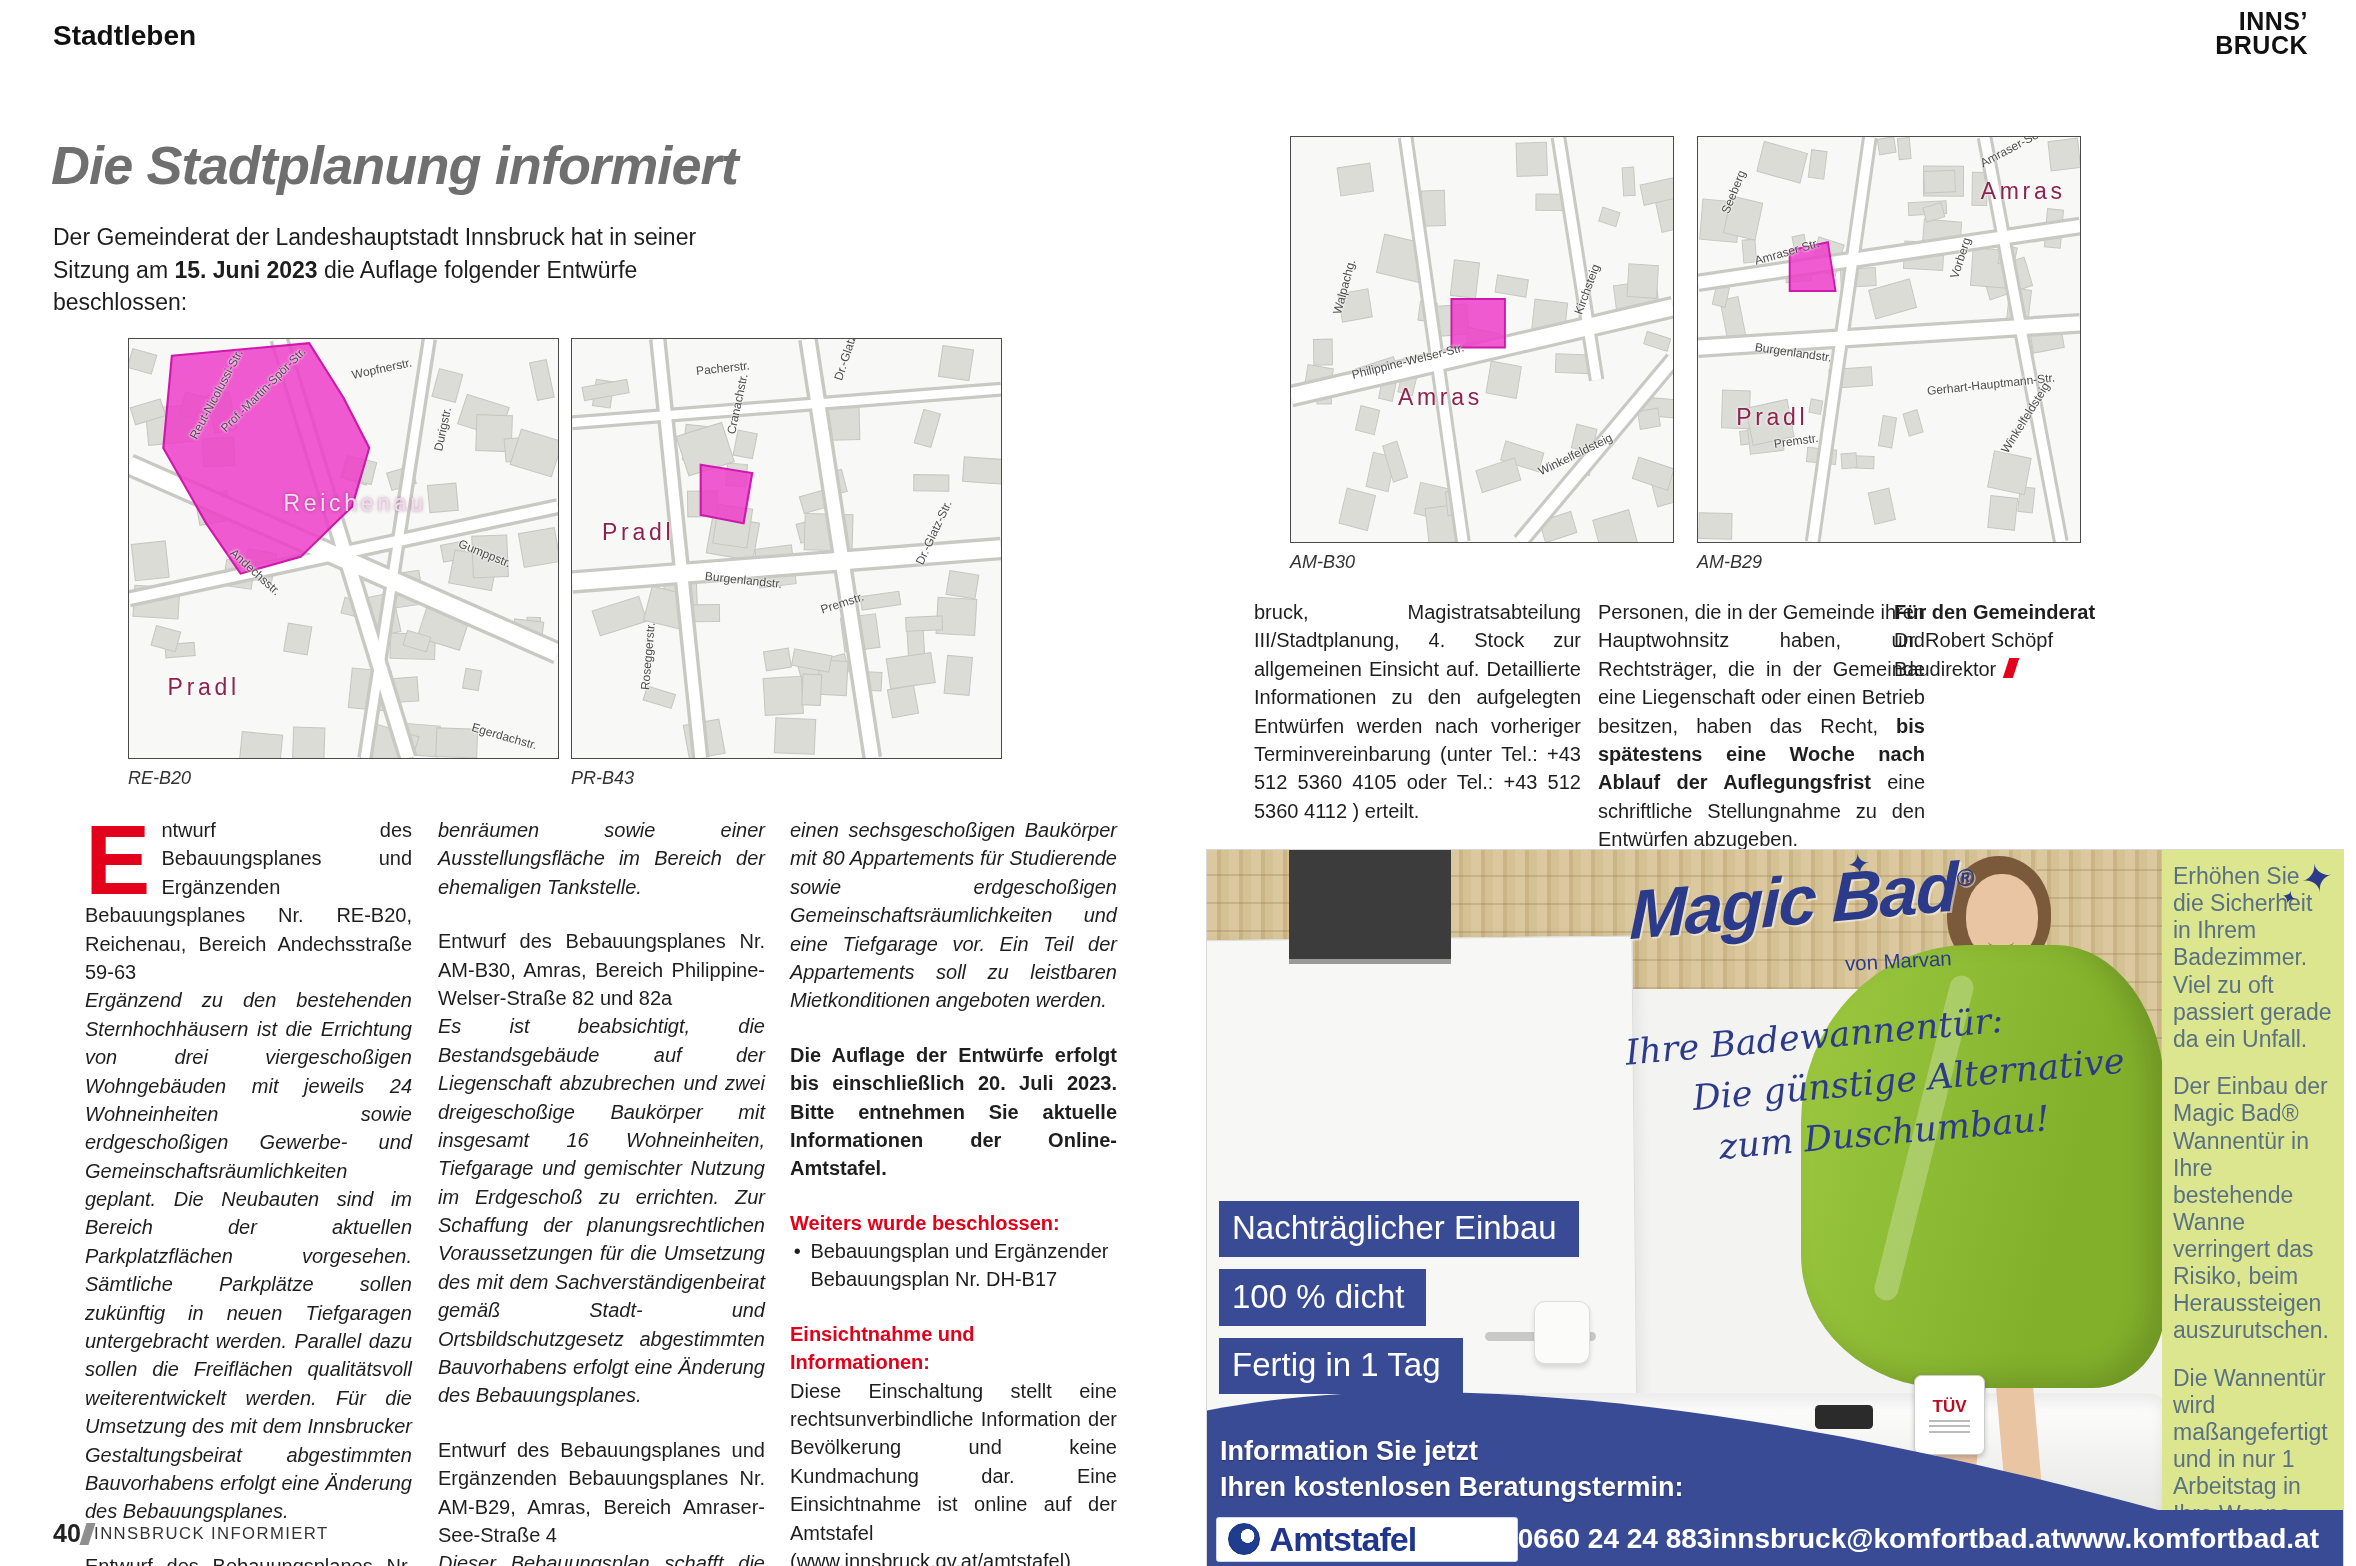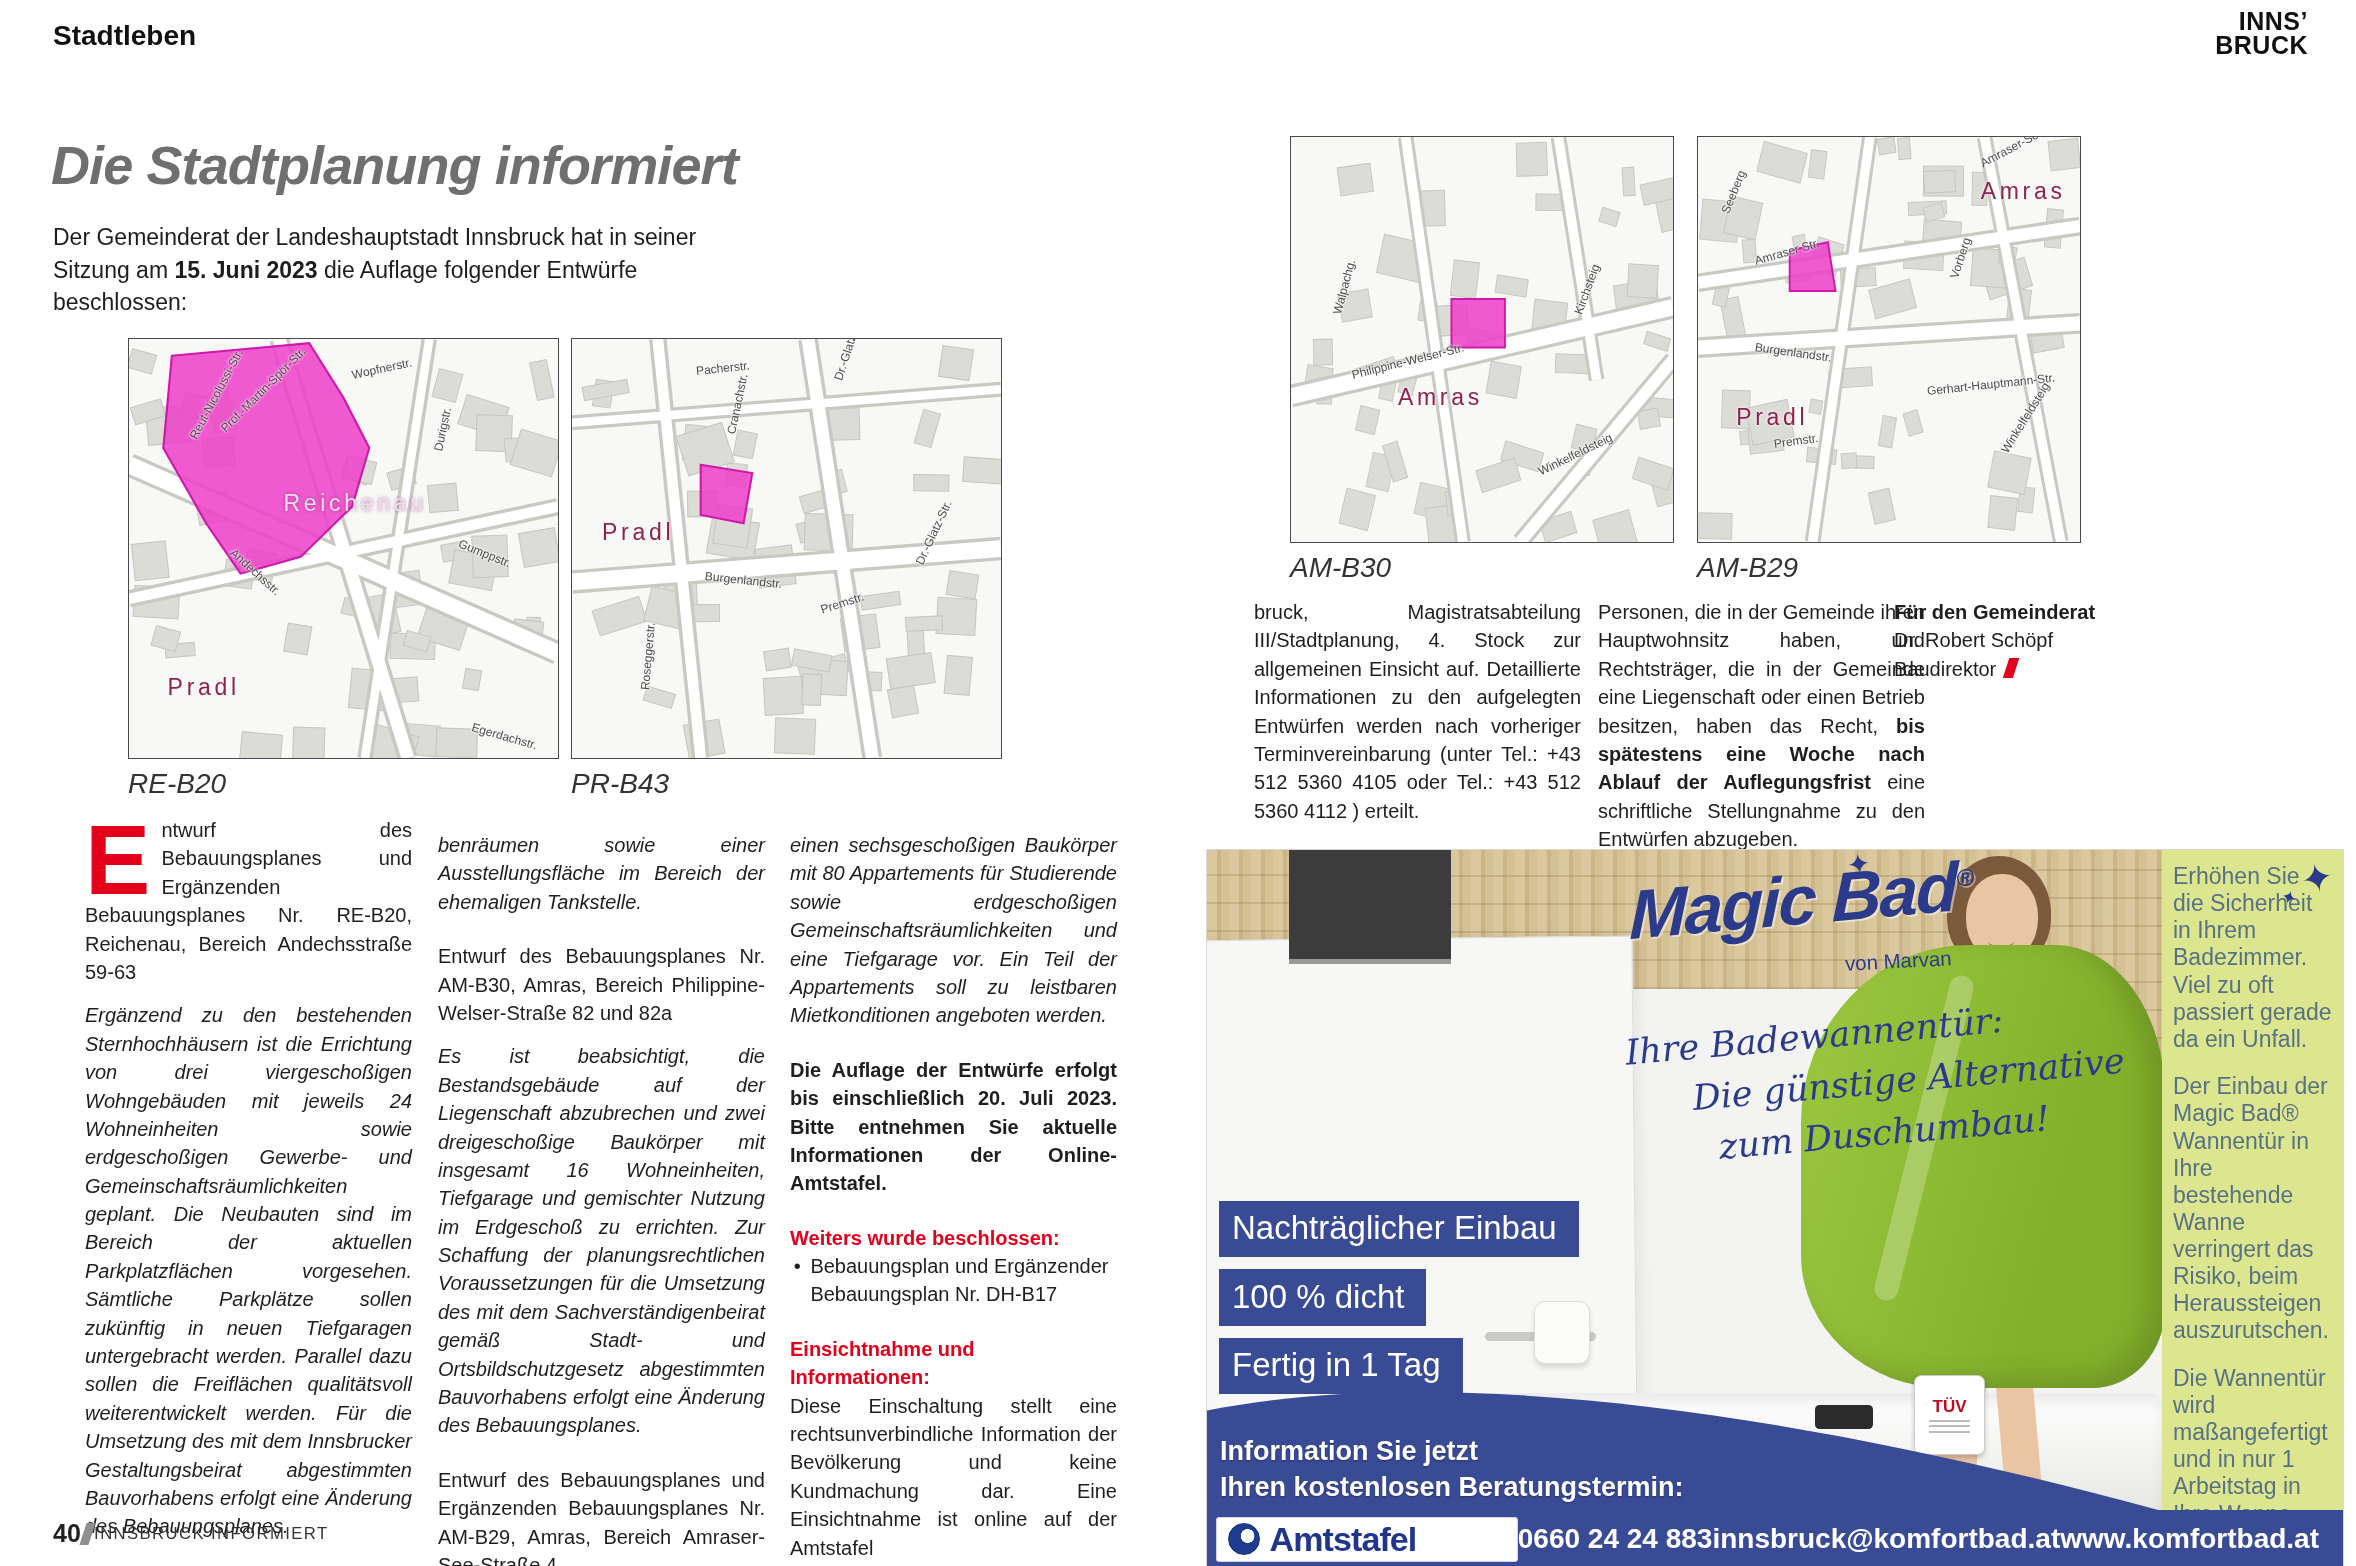--- a/index.html
+++ b/index.html
@@ -16,32 +16,32 @@
   
   .map-figure{position:absolute;}
   .map-box{position:relative;border:1.4px solid #4a4a4a;background:#f8f8f6;overflow:hidden;}
   .map-box svg{position:absolute;inset:0;width:100%;height:100%;}
   .map-labels{position:absolute;inset:0;}
   .map-label{position:absolute;white-space:nowrap;transform-origin:left center;}
   .map-label.street{font-size:12px;color:#4c4c4c;text-shadow:0 0 2.8px #fff,0 0 2.8px #fff;}
   .map-label.district{font-size:23px;color:#8d2150;letter-spacing:3.7px;text-shadow:0 0 3.7px #fff;}
   .map-label.district-light{font-size:23px;color:#efdfec;letter-spacing:3.7px;
                             text-shadow:0 0 3.7px rgba(120,20,90,.55);}
-  .map-caption{margin-top:9.3px;font-size:28px;font-style:italic;color:#333;}
+  .map-caption{margin-top:9.3px;font-size:18px;font-style:italic;color:#333;}
   #map-f1{left:88px;top:323px;}  #map-f1 .map-box{width:429px;height:419px;}
   #map-f2{left:531px;top:323px;} #map-f2 .map-box{width:429px;height:419px;}
   #map-f3{left:1250px;top:121px;} #map-f3 .map-box{width:382px;height:405px;}
   #map-f4{left:1657px;top:121px;} #map-f4 .map-box{width:382px;height:405px;}
   
   .col{position:absolute;width:327px;font-size:20px;line-height:1.42;text-align:justify;color:#1e1e1e;}
   #col-1{left:85px;top:816px;}  #col-2{left:438px;top:816px;}  #col-3{left:790px;top:816px;}
   #col-4{left:1254px;top:598px;} #col-5{left:1598px;top:598px;} #col-6{left:1894px;top:598px;width:306px;text-align:left;}
   .para{margin:0;}
   .para.space{margin-top:26px;}
-  .p-italic{font-style:italic;margin-top:15px;}
+  .p-italic{font-style:italic;}
   .p-bold{font-weight:700;}
   .p-red{color:#e2001a;font-weight:700;text-align:left;}
   .p-bullet{text-align:left;padding-left:20.4px;position:relative;}
   .p-bullet::before{content:"•";position:absolute;left:3.7px;}
   .inline-link{text-decoration:underline;}
   .drop-cap{float:left;font-size:98px;line-height:.78;font-weight:700;color:#e2001a;
             margin:5.6px 11px 0 0;font-style:normal;}
   .red-slash{display:inline-block;width:10.2px;height:20.4px;background:#e2001a;
              transform:skewX(-18deg);margin-left:9.3px;vertical-align:-2.8px;}
   

